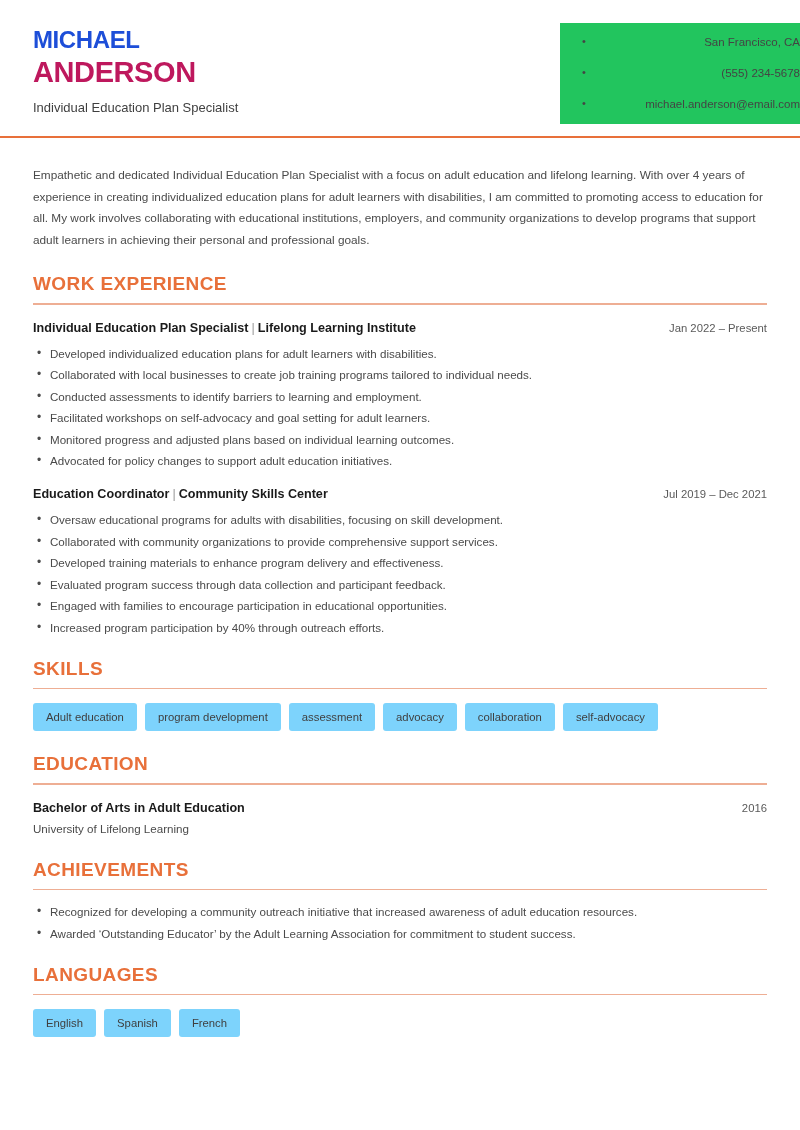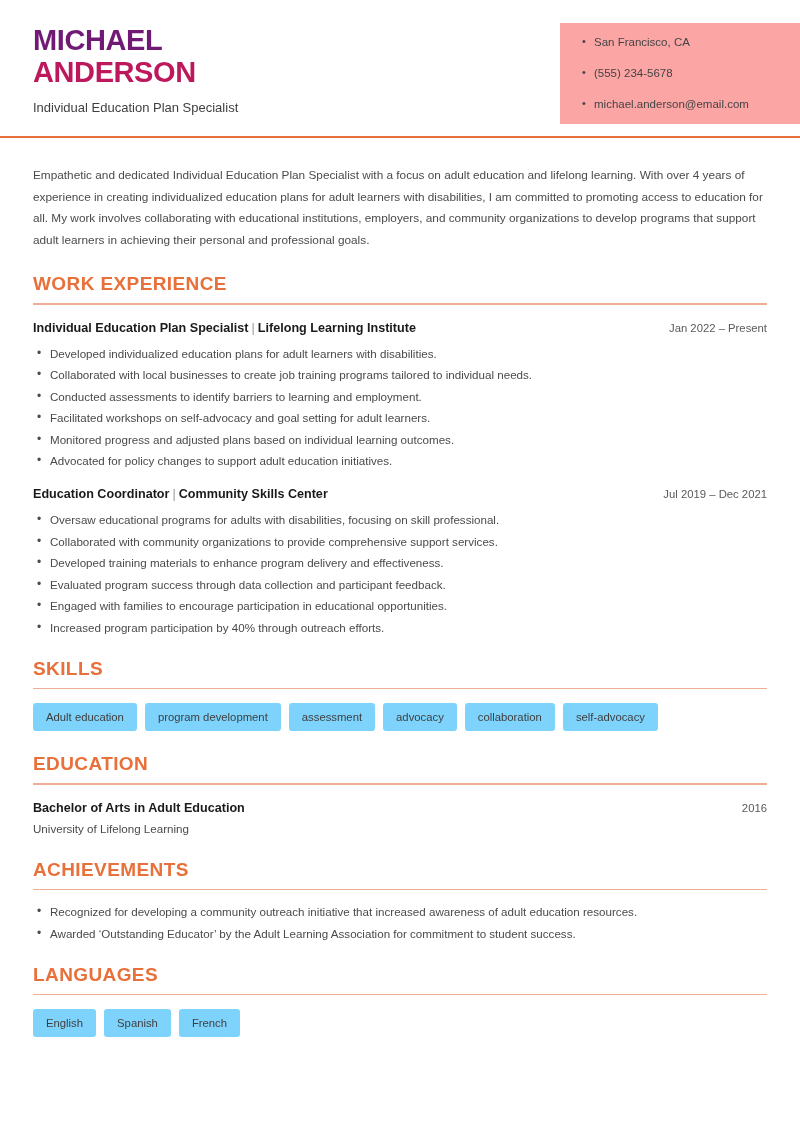--- a/index.html
+++ b/index.html
@@ -22,21 +22,22 @@
     position: relative;
     height: 137px;
     width: 800px;
   }
   .contact-box {
     position: absolute;
     left: 560px;
     top: 23px;
     width: 240px;
     padding: 12px 0 12px 22px;
-    background: #fca5a5;
+    background: #22c55e;
+    text-align: right;
   }
   .contact-list {
     list-style: none;
     margin: 0;
     padding: 0;
   }
   .contact-list li {
     position: relative;
     padding-left: 12px;
     font-size: 11.5px;
@@ -53,24 +54,24 @@
     font-size: 11px;
     color: #444444;
   }
 
   .name-block {
     position: absolute;
     left: 33px;
     top: 24px;
   }
   .name-line1 {
-    font-size: 29px;
+    font-size: 24px;
     font-weight: bold;
     letter-spacing: -0.4px;
-    color: #701a75;
+    color: #1d4ed8;
     line-height: 32px;
     margin: 0;
   }
   .name-line2 {
     font-size: 29px;
     font-weight: bold;
     letter-spacing: -0.4px;
     color: #be185d;
     line-height: 32px;
     margin: 0;
@@ -253,21 +254,21 @@
     </div>
 
     <div class="job">
       <div class="job-head">
         <div class="job-role">
           <span>Education Coordinator</span><span class="sep">|</span><span>Community Skills Center</span>
         </div>
         <div class="job-date">Jul 2019 – Dec 2021</div>
       </div>
       <ul class="bullets">
-        <li>Oversaw educational programs for adults with disabilities, focusing on skill professional.</li>
+        <li>Oversaw educational programs for adults with disabilities, focusing on skill development.</li>
         <li>Collaborated with community organizations to provide comprehensive support services.</li>
         <li>Developed training materials to enhance program delivery and effectiveness.</li>
         <li>Evaluated program success through data collection and participant feedback.</li>
         <li>Engaged with families to encourage participation in educational opportunities.</li>
         <li>Increased program participation by 40% through outreach efforts.</li>
       </ul>
     </div>
   </div>
 
   <div class="section">

